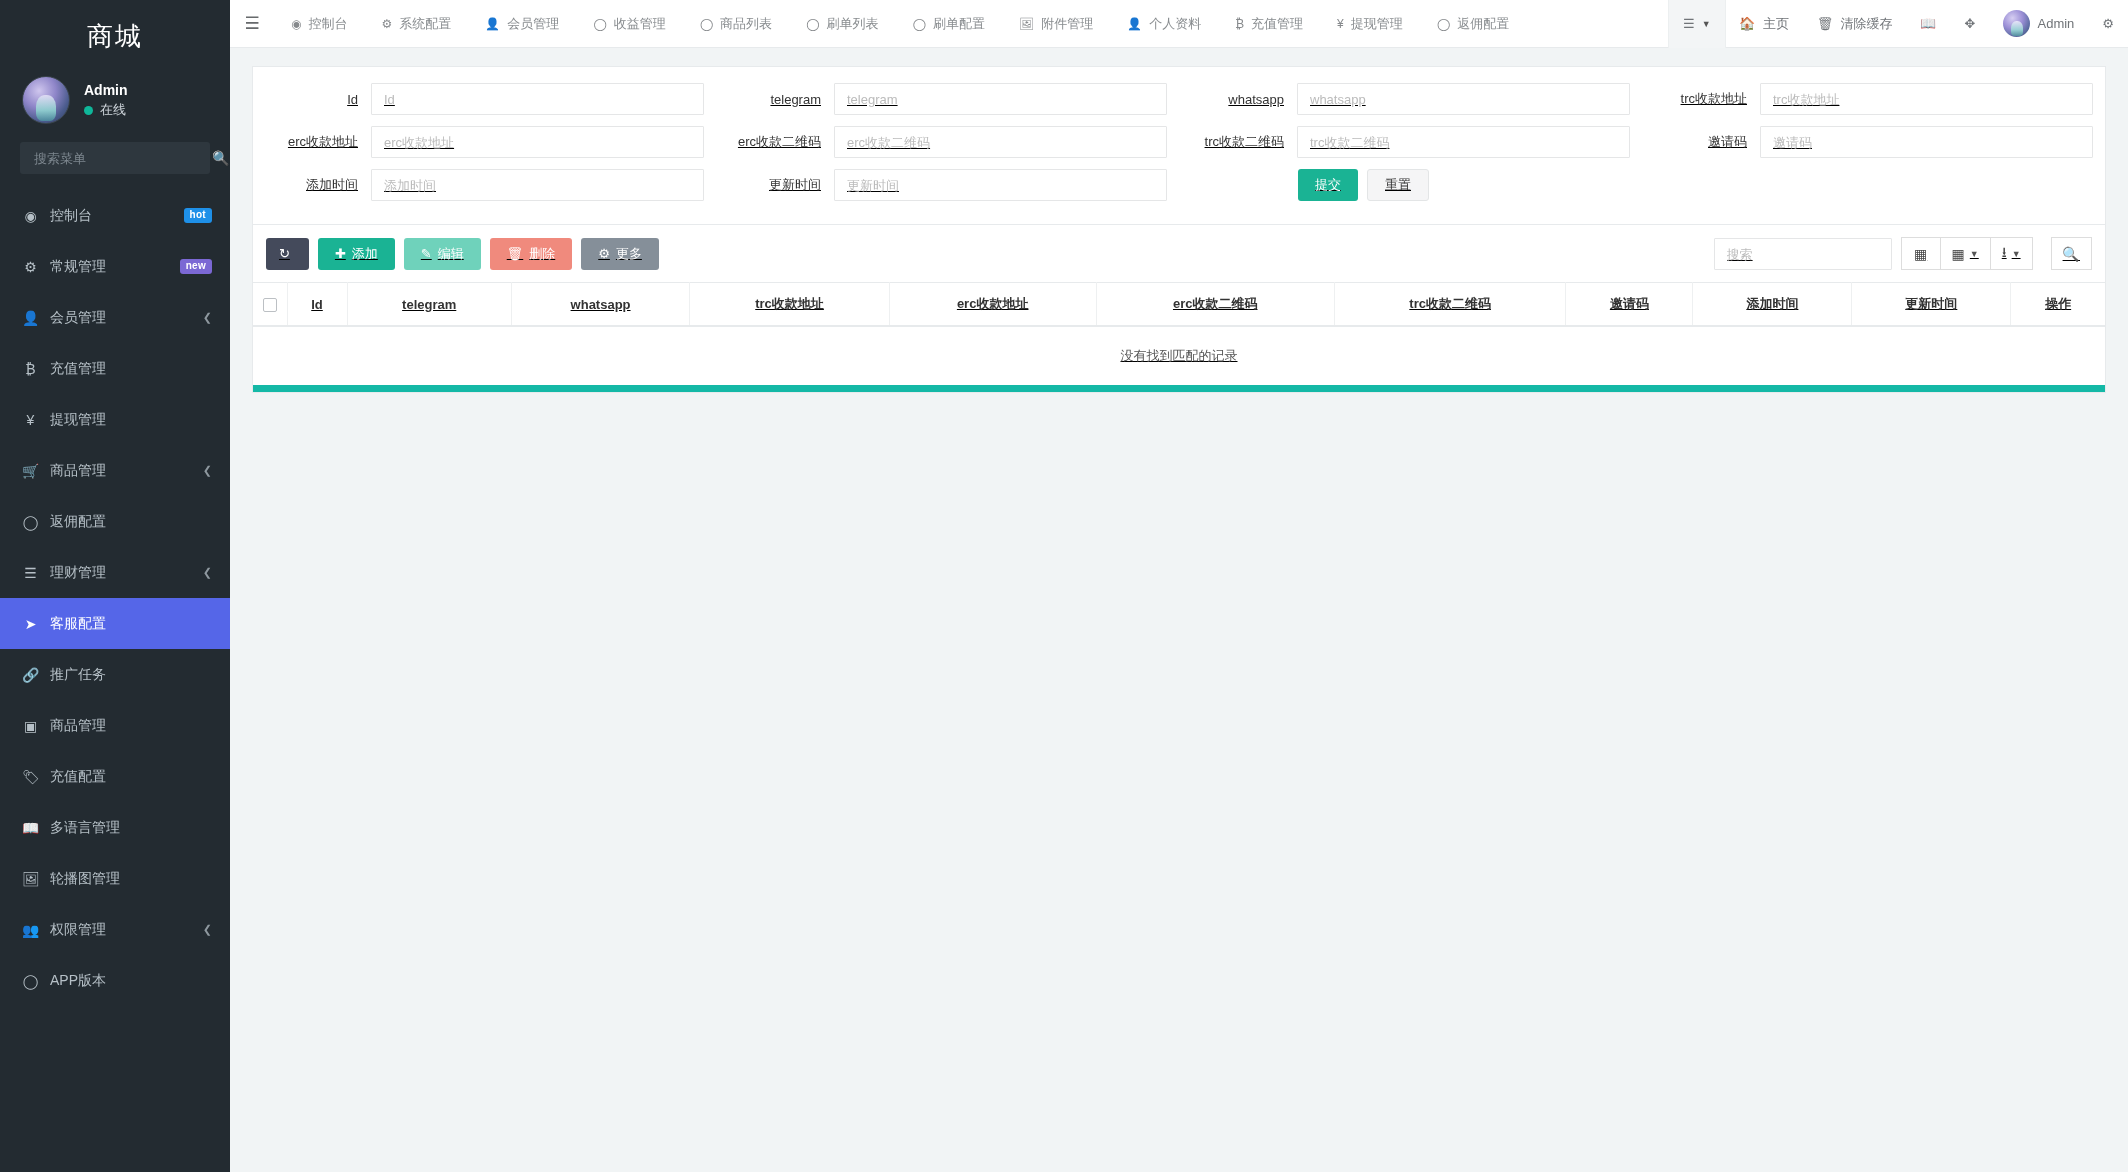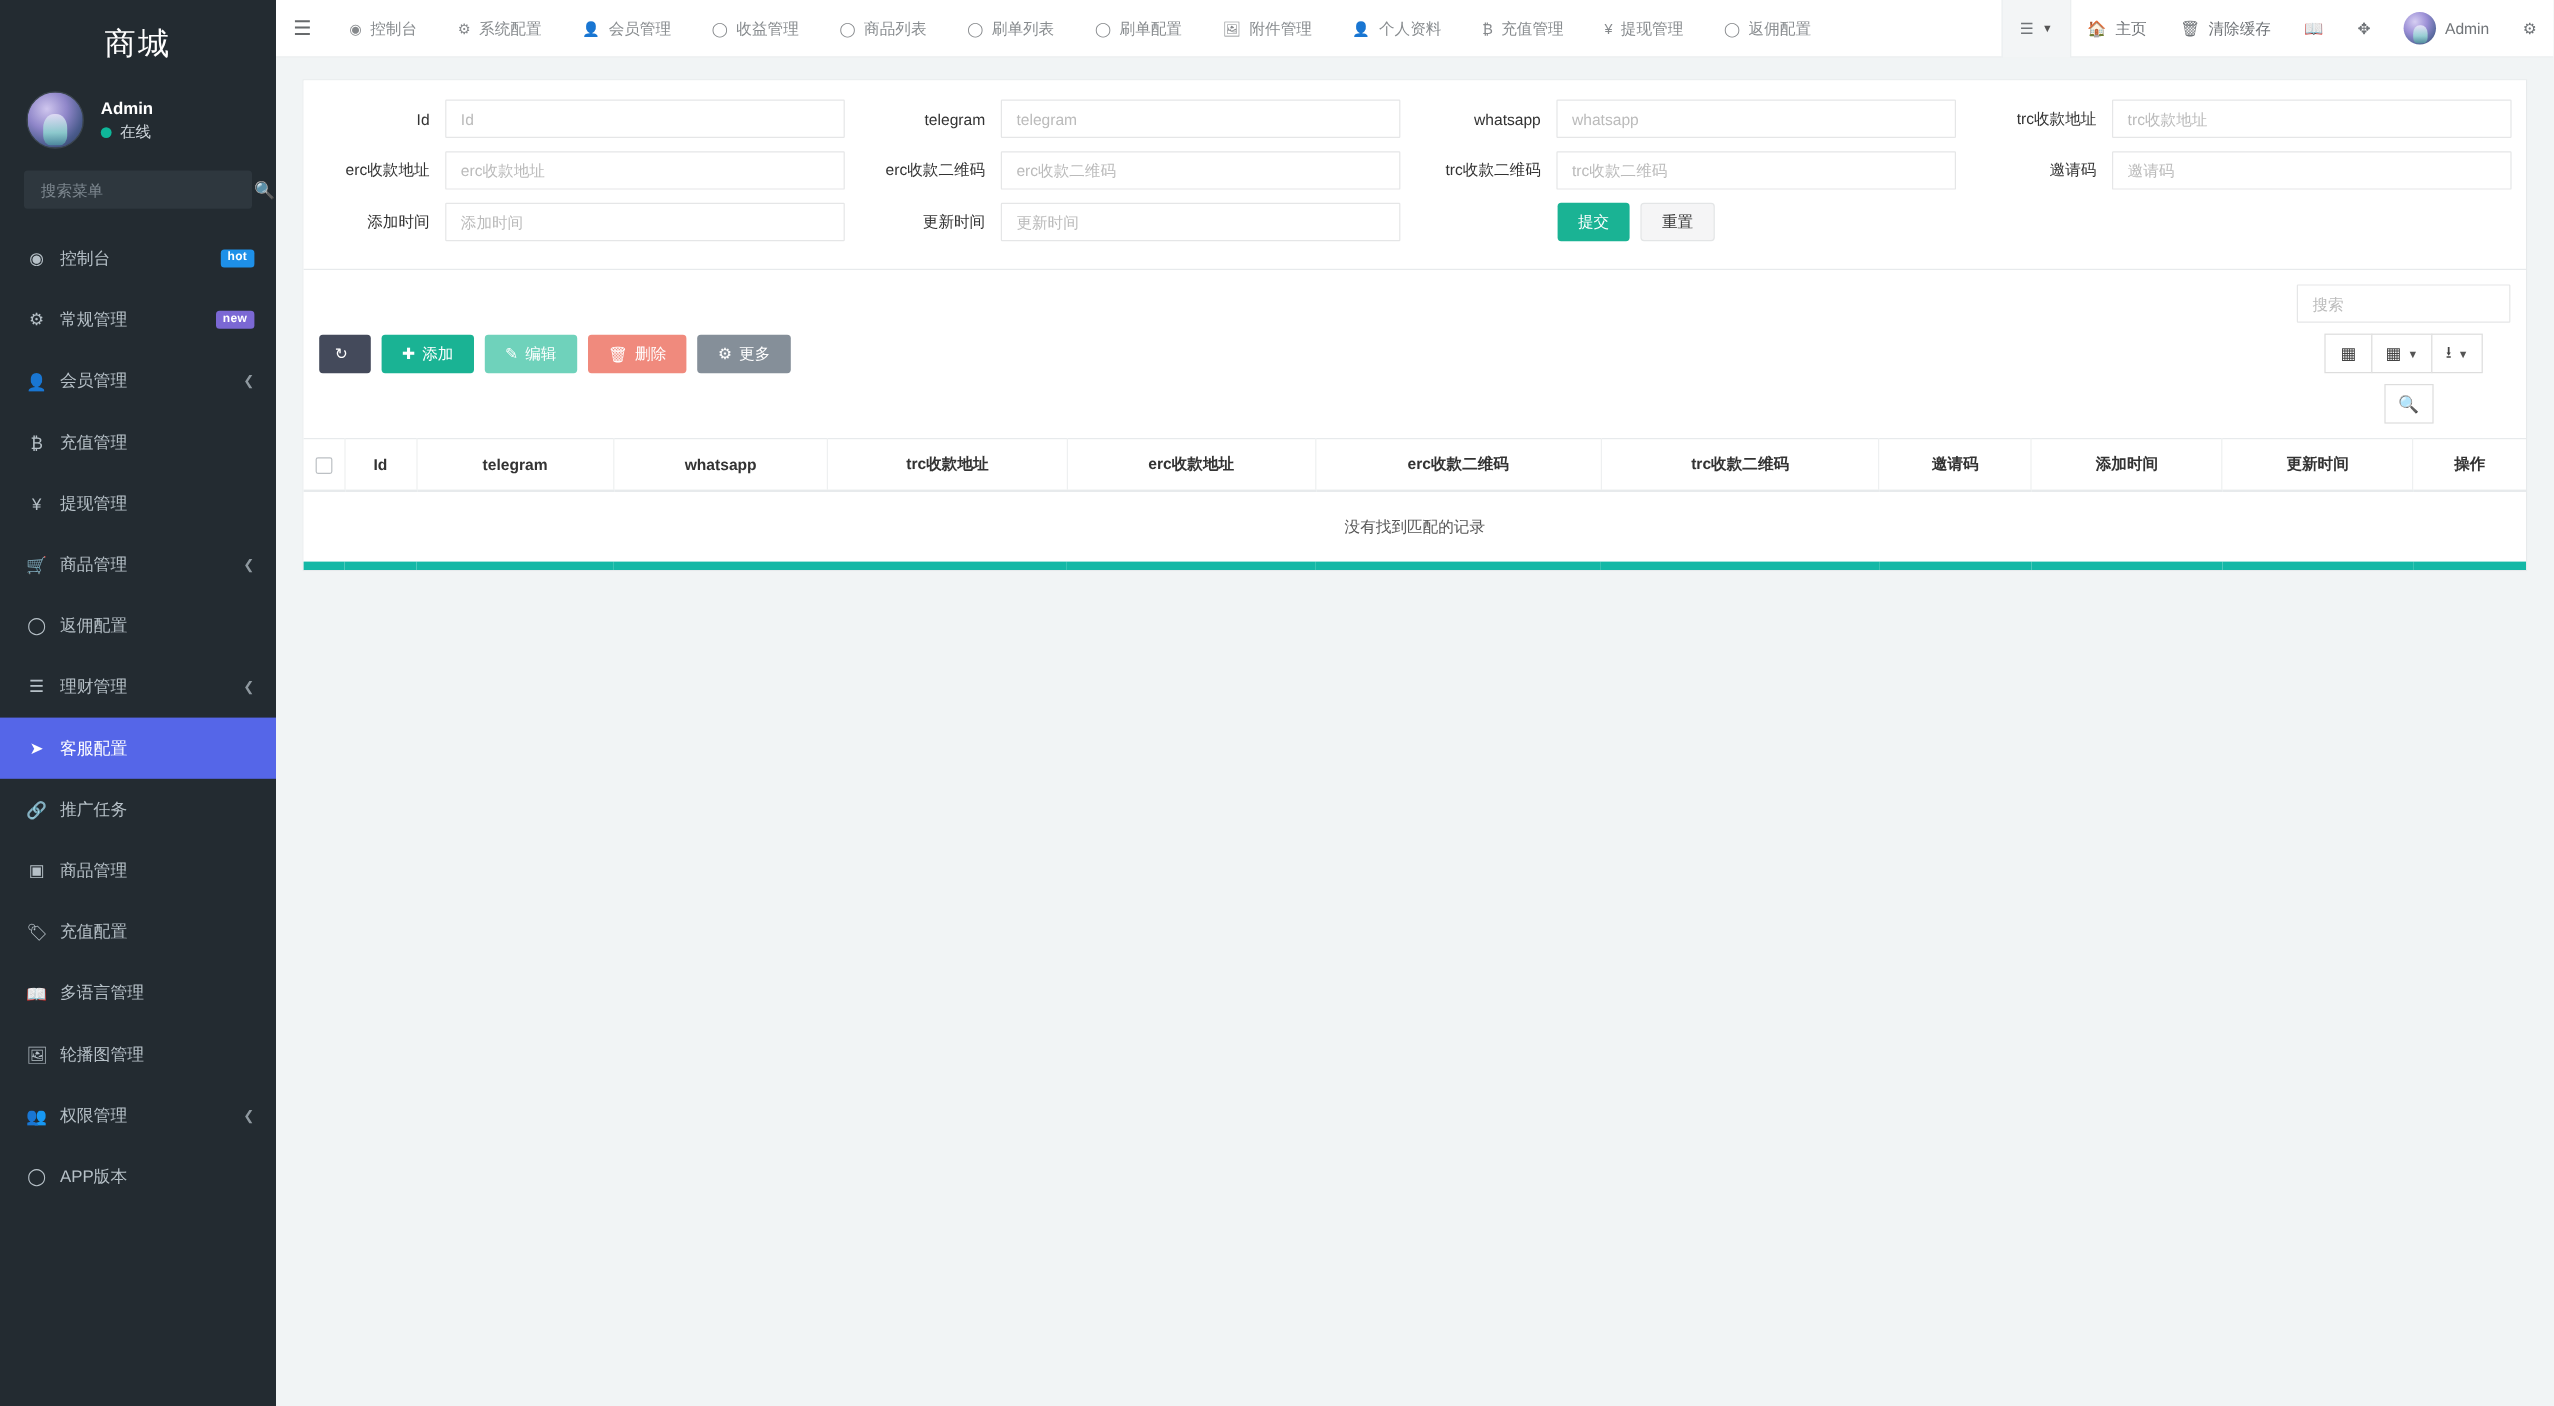--- a/index.html
+++ b/index.html
@@ -99,21 +99,21 @@
     background: radial-gradient(circle at 35% 30%, #d6cef2 0%, #9b8fd6 40%, #5a6ba0 72%, #33425e 100%);
     flex: none; position: relative; overflow: hidden;
   }
   .avatar-sm::after {
     content: ""; position: absolute; left: 28%; top: 42%;
     width: 45%; height: 55%; border-radius: 45% 45% 30% 30%;
     background: linear-gradient(180deg,#efeafc 0%, #9adcd6 60%, #53949f 100%);
     opacity: .85;
   }
 
-  .content { flex: 1; padding: 18px 22px 0 22px; overflow: hidden; }
+  .content { flex: 1; padding: 18px 22px 0 22px; overflow: hidden; text-decoration: underline; }
   .panel { background: #fff; border: 1px solid #e7eaec; }
 
   
   .searchform { background: #fff; padding: 16px 0 12px 0; border-bottom: 1px solid #e7eaec; }
   .frow { display: flex; align-items: center; }
   .fgrp { width: 25%; display: flex; align-items: center; padding: 0 12px 0 0; margin-bottom: 11px; }
   .flbl {
     width: 118px; text-align: right; padding-right: 13px;
     font-size: 13px; color: #333; white-space: nowrap; flex: none;
   }
@@ -132,21 +132,21 @@
   .btn-submit { background: #1ab394; }
   .btn-reset { background: #f5f5f6; color: #333; border: 1px solid #e3e5e6; }
 
   
   .tbar { display: flex; align-items: center; padding: 12px 13px; background: #fff; }
   .btn-refresh { background: #444a5b; padding: 0 13px; }
   .btn-add { background: #1ab394; }
   .btn-edit { background: #6fd2bb; }
   .btn-del { background: #f08a7d; }
   .btn-more { background: #858f99; }
-  .tbar-right { margin-left: auto; display: flex; align-items: center; gap: 9px; flex-direction: column; }
+  .tbar-right { margin-left: auto; display: flex; align-items: flex-end; gap: 9px; }
   .tsearch {
     width: 178px; height: 32px; border: 1px solid #e5e6e7; border-radius: 1px;
     padding: 0 12px; font-size: 13px; outline: none; color: #555; font-family: inherit;
   }
   .tsearch::placeholder { color: #bbb; }
   .ibtn-grp { display: flex; }
   .ibtn {
     height: 33px; min-width: 40px; padding: 0 11px; background: #fff;
     border: 1px solid #ddd; margin-left: -1px; display: flex; align-items: center;
     justify-content: center; gap: 5px; font-size: 14px; color: #444; cursor: pointer;

